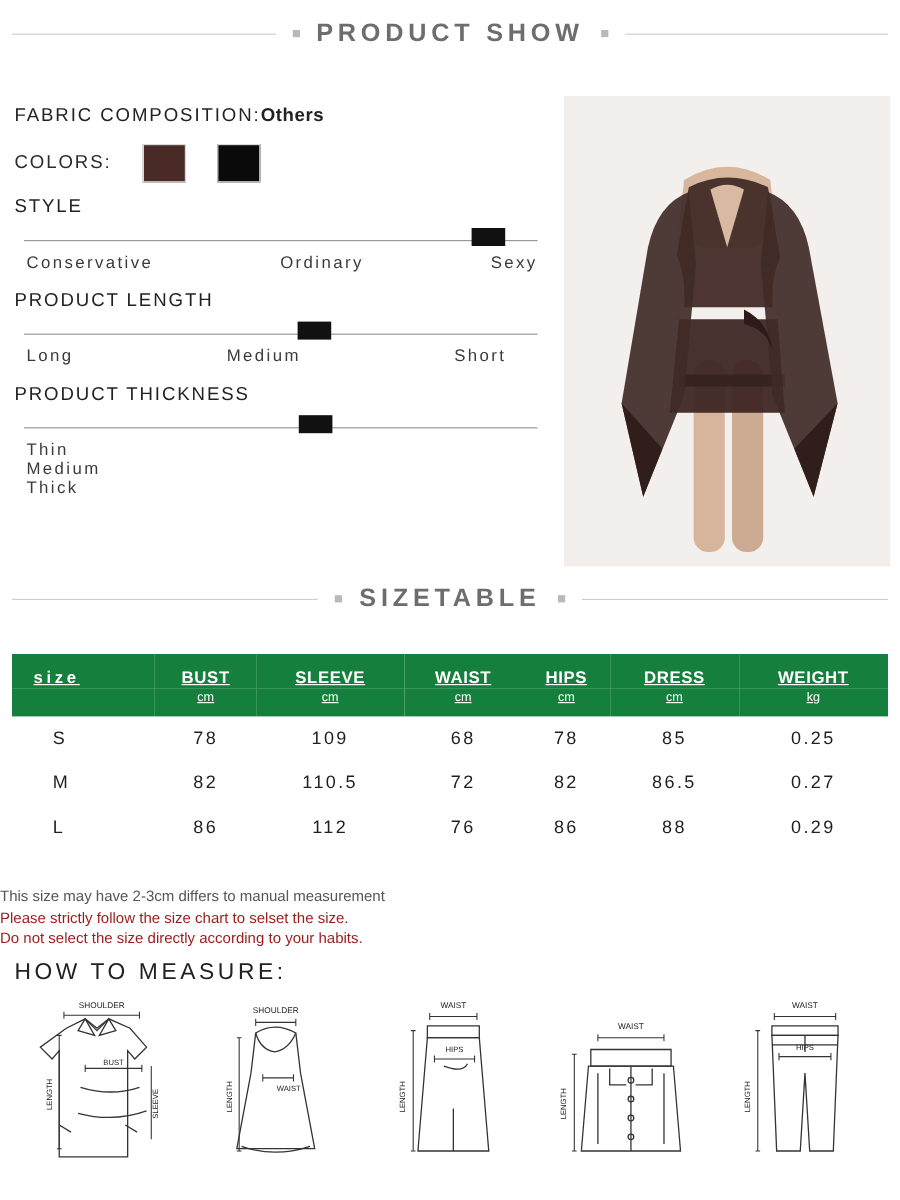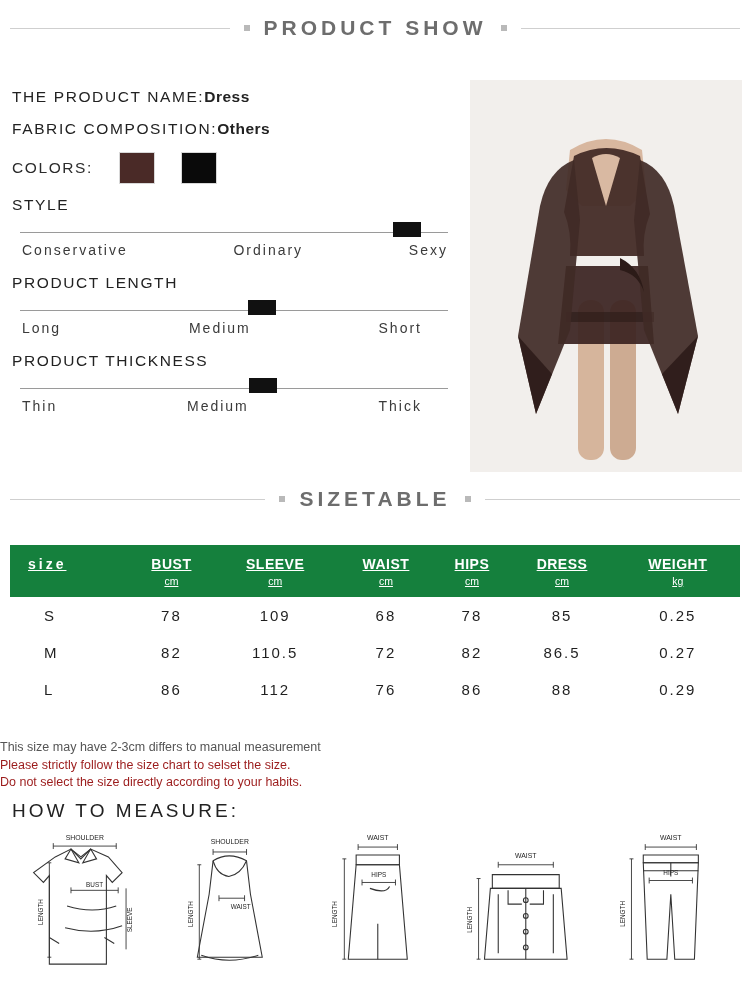--- a/index.html
+++ b/index.html
@@ -89,23 +89,20 @@
   <div class="section-head" id="product-show-head">
     <div class="rule"></div>
     <div class="sq"></div>
     <div class="title">PRODUCT SHOW</div>
     <div class="sq"></div>
     <div class="rule"></div>
   </div>
 
   <div class="specs">
 
-    <div class="spec-line">
-      <span>THE PRODUCT NAME:</span><span class="val">Dress</span>
-    </div>
 
     <div class="spec-line">
       <span>FABRIC COMPOSITION:</span><span class="val">Others</span>
     </div>
 
     <div class="colors-row">
       <span class="colors-label">COLORS:</span>
       <span class="swatch" style="background:#4a2a27"></span>
       <span class="swatch" style="background:#0a0a0a"></span>
     </div>
@@ -135,21 +132,21 @@
         <span>Short</span>
       </div>
     </div>
 
     <div class="scale">
       <div class="scale-title">PRODUCT THICKNESS</div>
       <div class="scale-bar-wrap">
         <div class="scale-bar" style="right:14px;"></div>
         <div class="marker" style="left:237px;"></div>
       </div>
-      <div class="scale-labels" style="padding-right:40px;">
+      <div class="scale-labels" style="padding-right:40px;flex-direction:column;">
         <span>Thin</span>
         <span>Medium</span>
         <span>Thick</span>
       </div>
     </div>
   </div>
 
   <div class="photo">
     <svg viewBox="0 0 272 392" preserveAspectRatio="xMidYMid slice">
       <rect x="0" y="0" width="272" height="392" fill="#f2efec"></rect>

